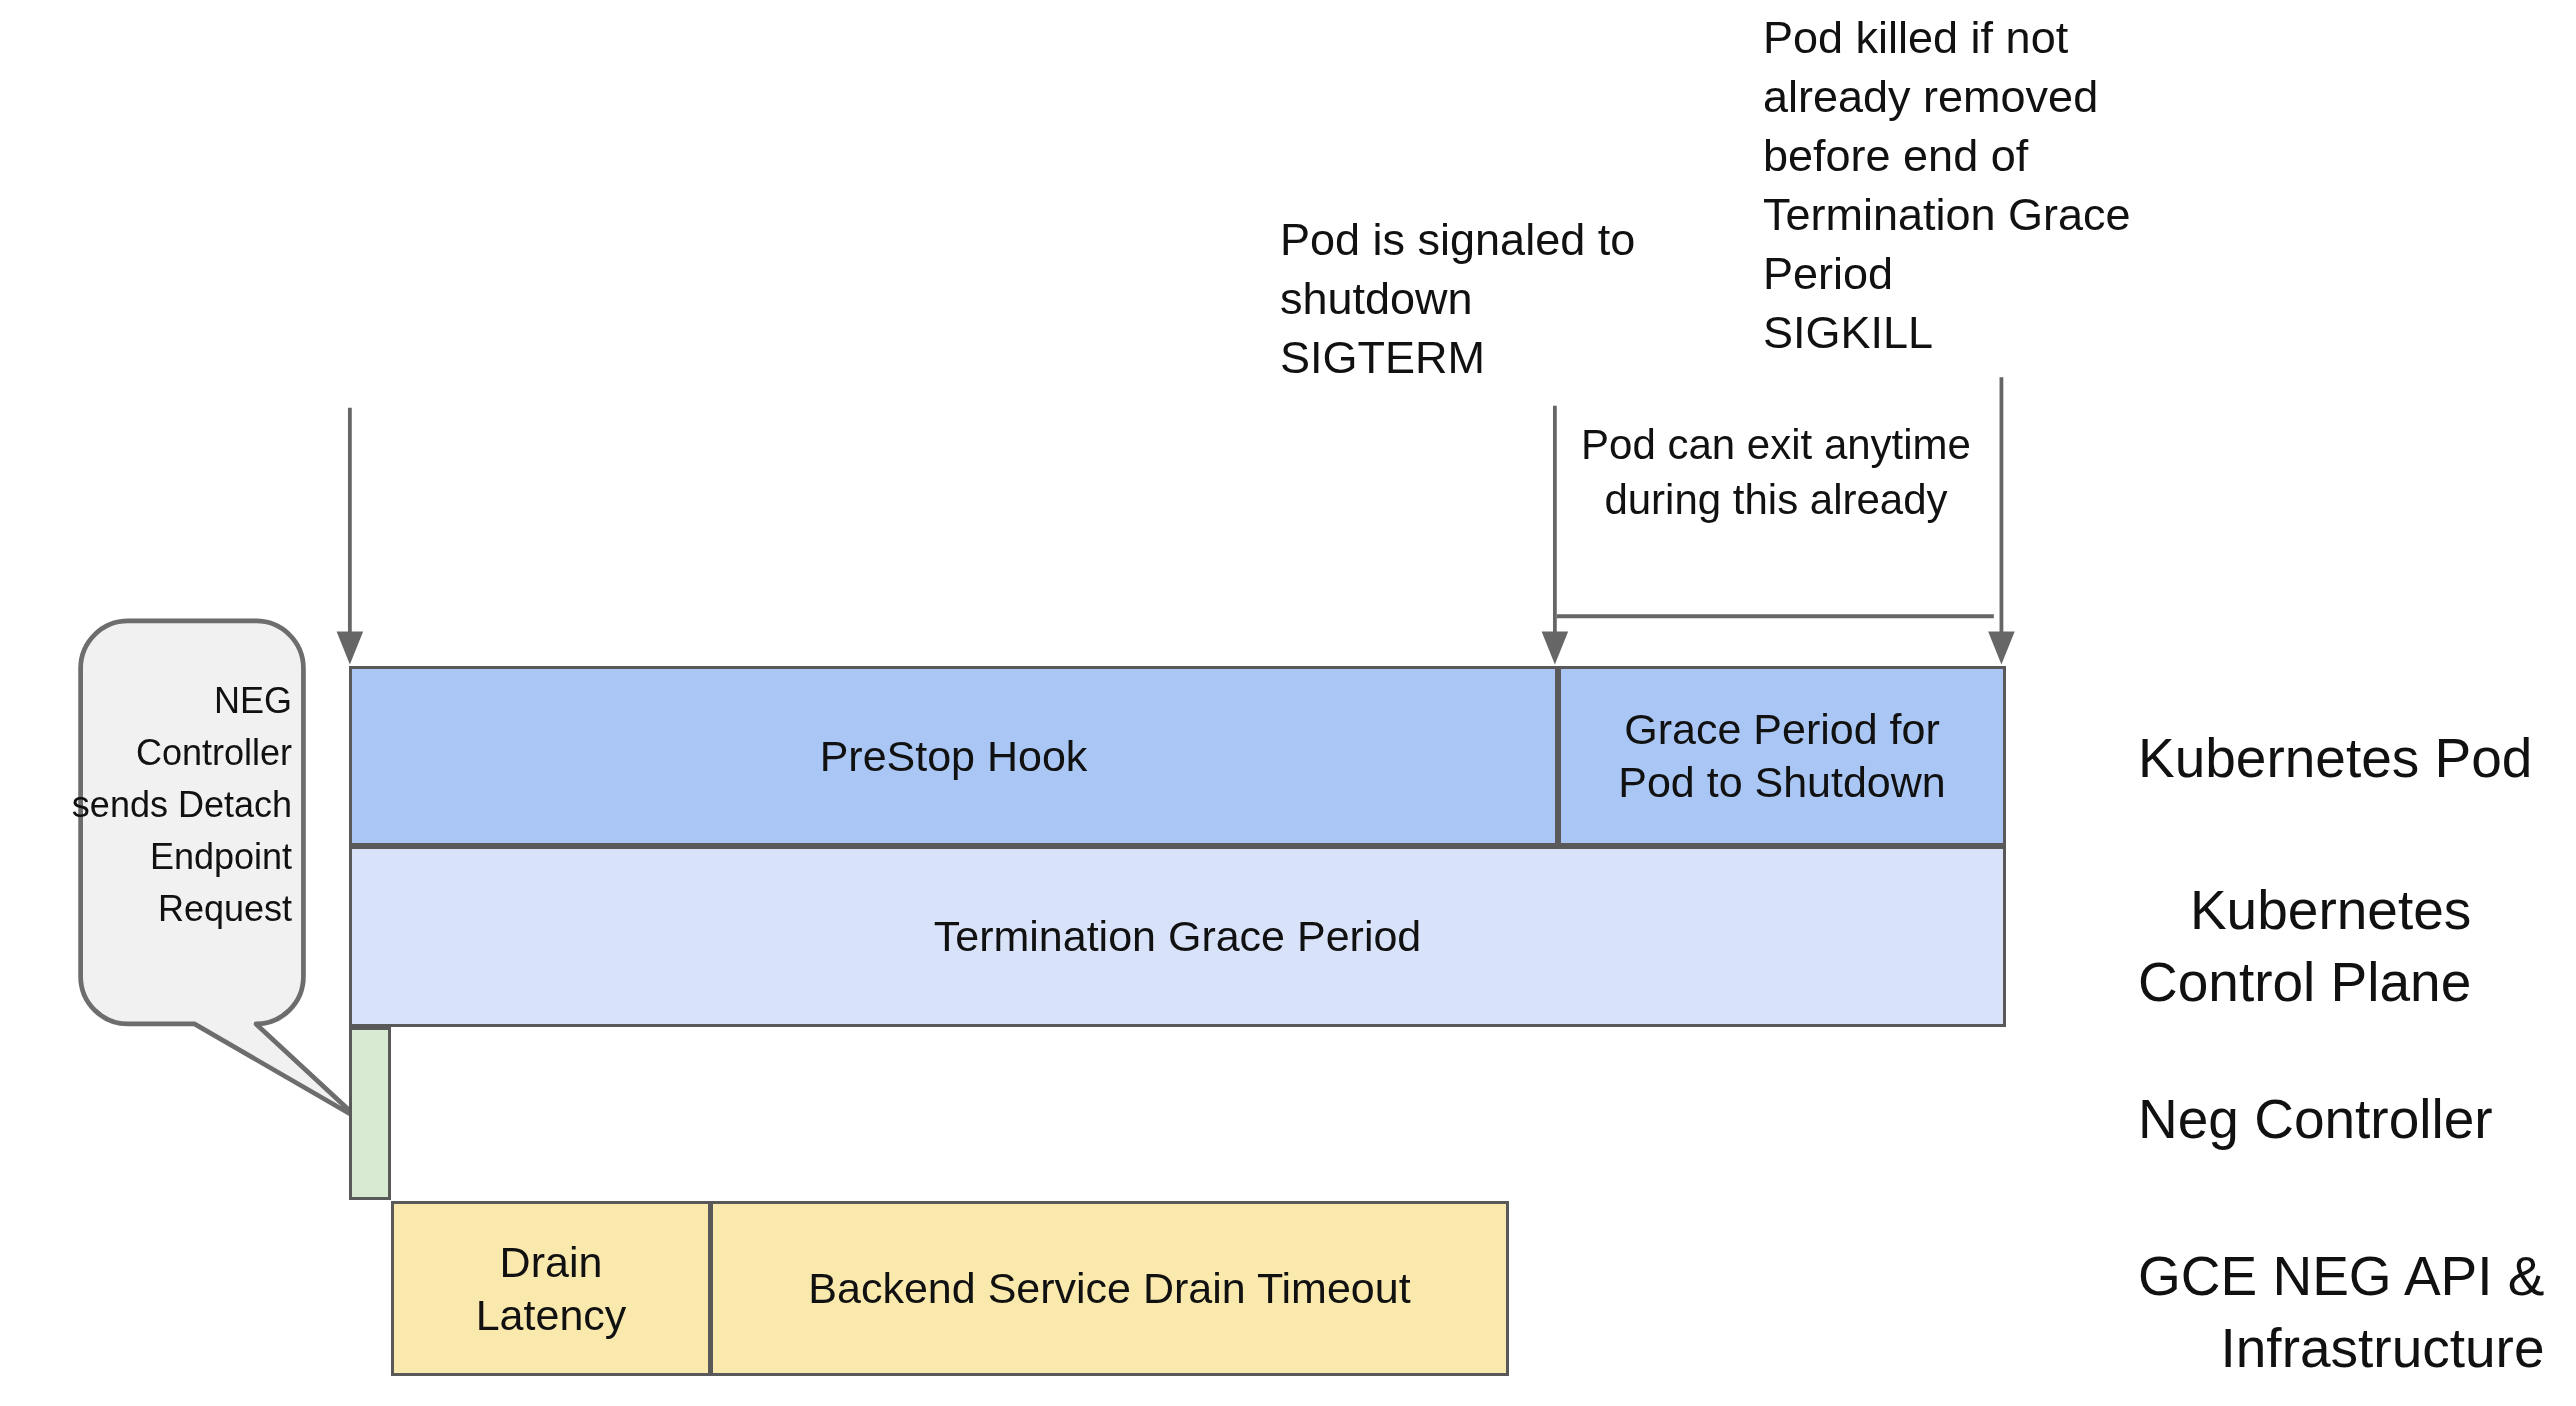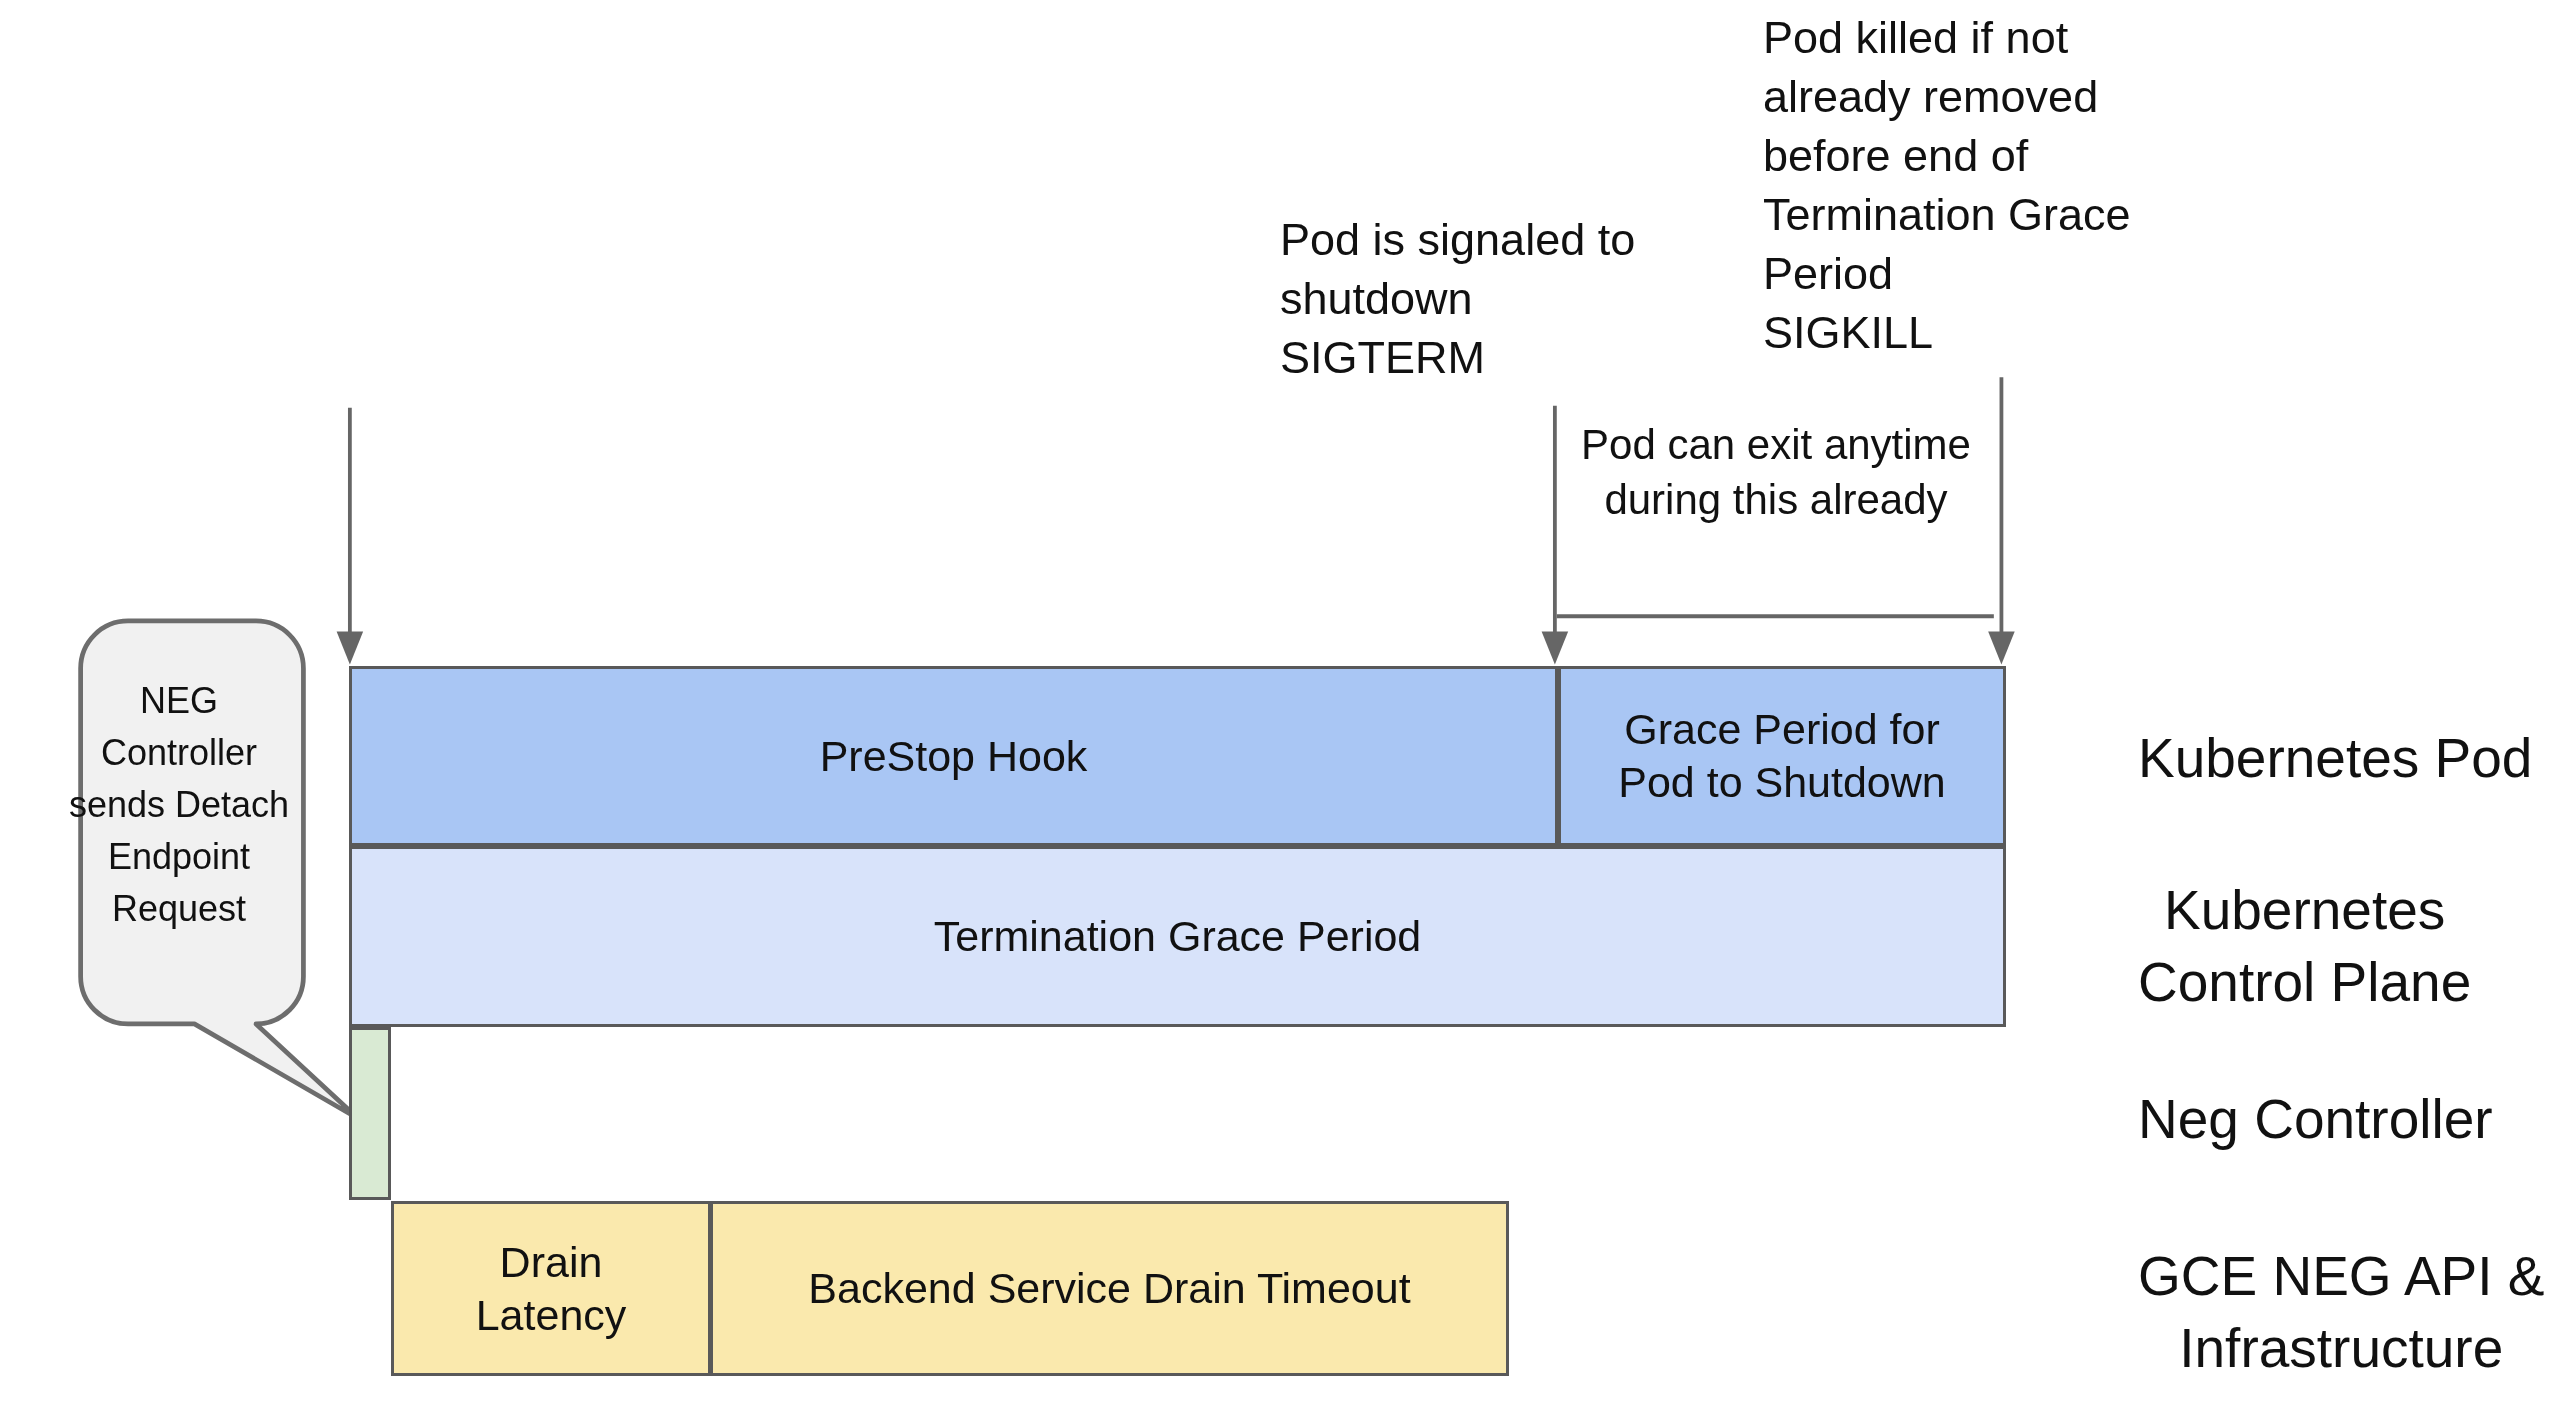--- a/index.html
+++ b/index.html
@@ -8,23 +8,23 @@
   .pre{white-space:pre-line;}
   .anno{position:absolute;text-align:left;font-size:45px;line-height:59px;}
   .small-anno{position:absolute;text-align:center;font-size:42px;line-height:55px;}
   .bar{position:absolute;box-sizing:border-box;border:3.8px solid #595959;
        display:flex;align-items:center;justify-content:center;text-align:center;
        font-size:43px;line-height:53px;}
   .bar-blue{background:var(--bar-blue,#a9c6f4);}
   .bar-blue-light{background:var(--bar-blue-light,#d8e3fa);}
   .bar-green{background:var(--bar-green,#d9ead3);}
   .bar-yellow{background:var(--bar-yellow,#fae9ad);}
-  .row-label{position:absolute;left:2138px;font-size:55px;line-height:72px;text-align:center;}
+  .row-label{position:absolute;left:2138px;font-size:55px;line-height:72px;text-align:right;}
   .bubble-text{position:absolute;left:66px;top:675px;width:226px;
-               font-size:36px;line-height:52px;text-align:center;}
+               font-size:36px;line-height:52px;text-align:right;}
   svg.overlay{position:absolute;left:0;top:0;width:2576px;height:1406px;}
 </style>
 </head>
 <body>
 
 <div class="canvas">
 
   <svg class="overlay" viewBox="0 0 2717 1483">
 
     <line x1="369" y1="430" x2="369" y2="672" stroke="#666" stroke-width="4"></line>

